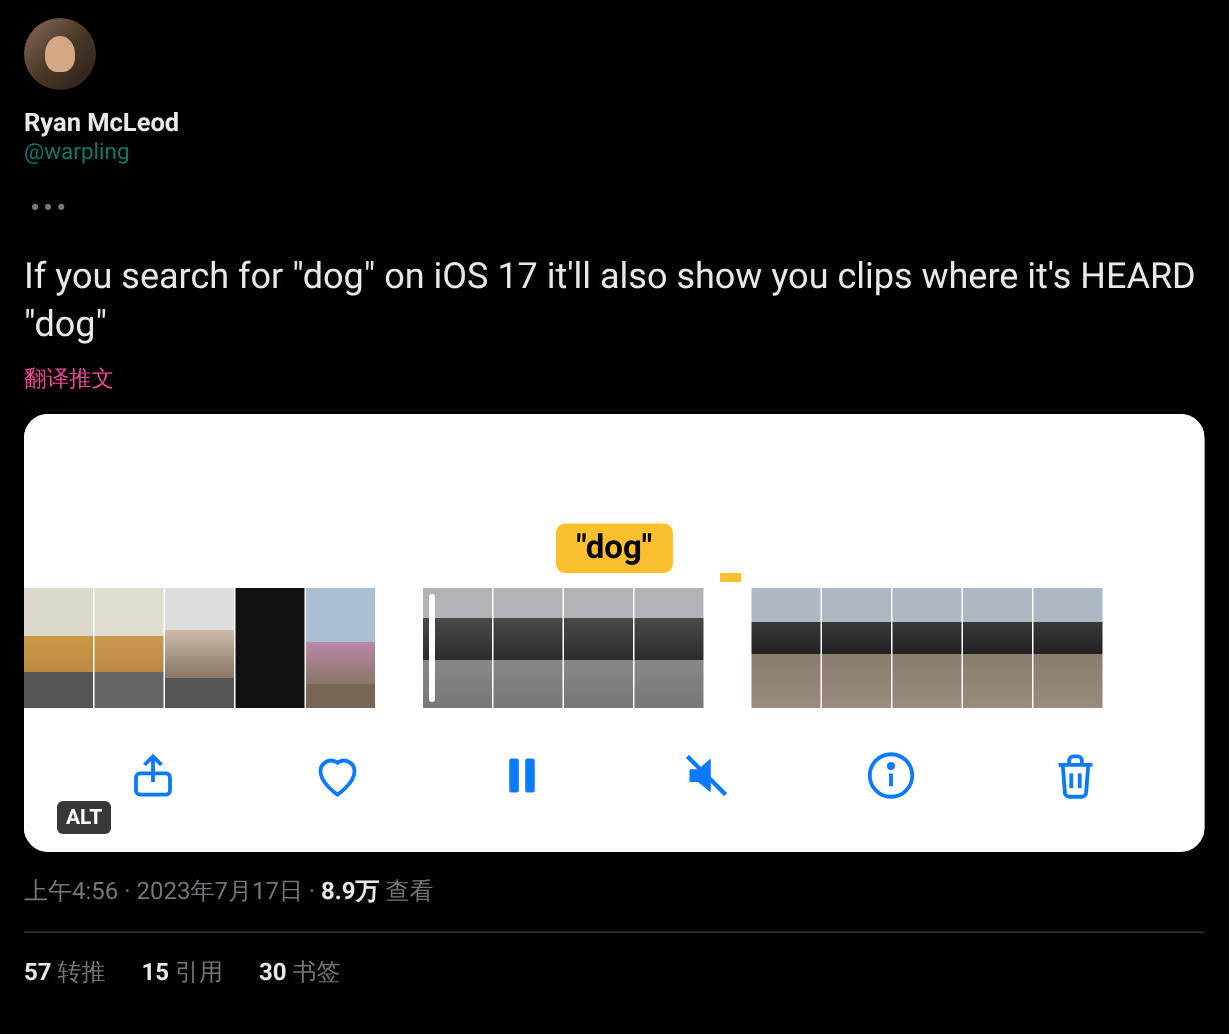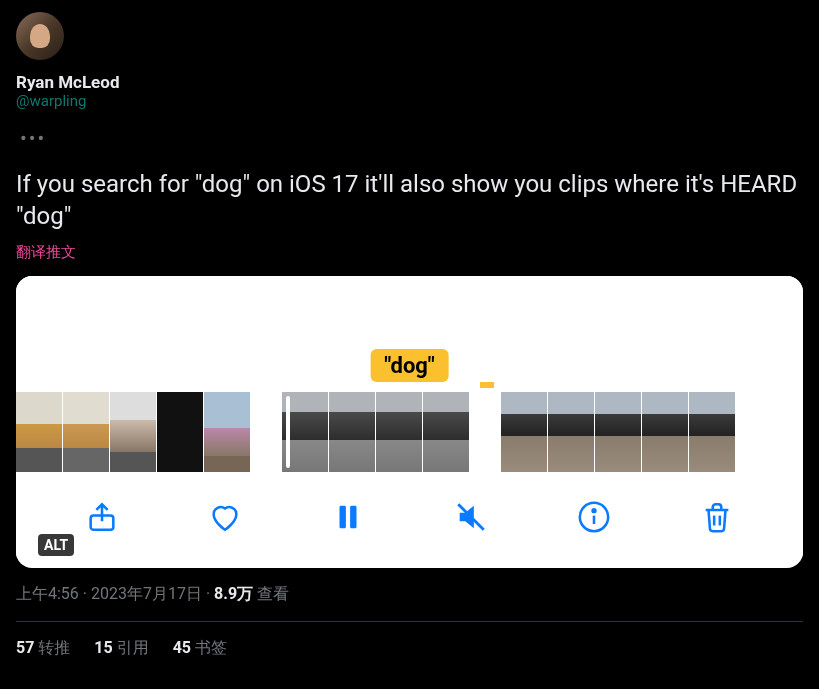--- a/index.html
+++ b/index.html
@@ -266,16 +266,16 @@
 
   <div class="meta-row">
     <span>上午4:56</span><span> · </span><span>2023年7月17日</span><span> · </span><span class="strong">8.9万</span><span> 查看</span>
   </div>
 
   <div class="divider"></div>
 
   <div class="stats-row">
     <div><span class="num">57</span><span> 转推</span></div>
     <div><span class="num">15</span><span> 引用</span></div>
-    <div><span class="num">45</span><span> 书签</span></div>
+    <div><span class="num">30</span><span> 书签</span></div>
   </div>
 
 </div>
 
 </body></html>

